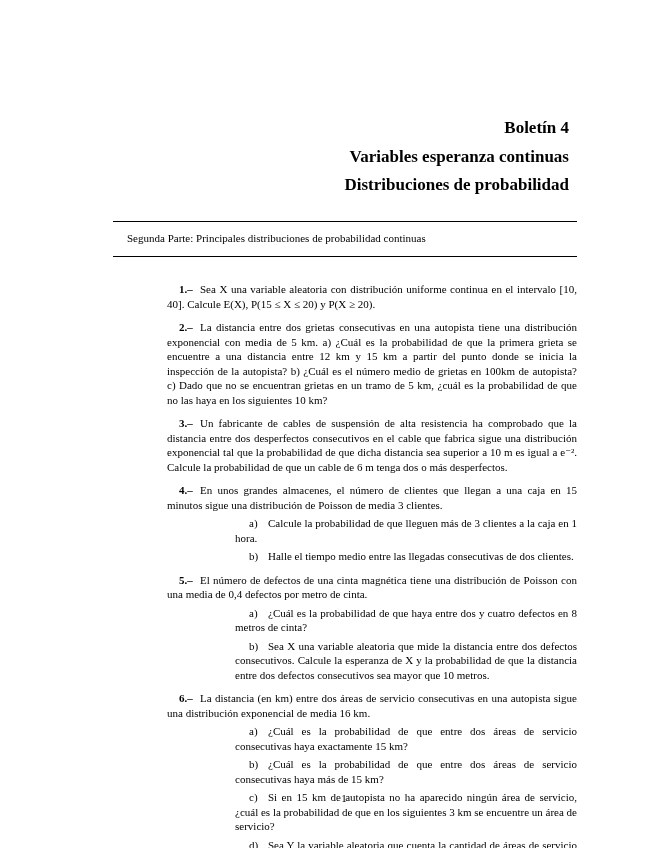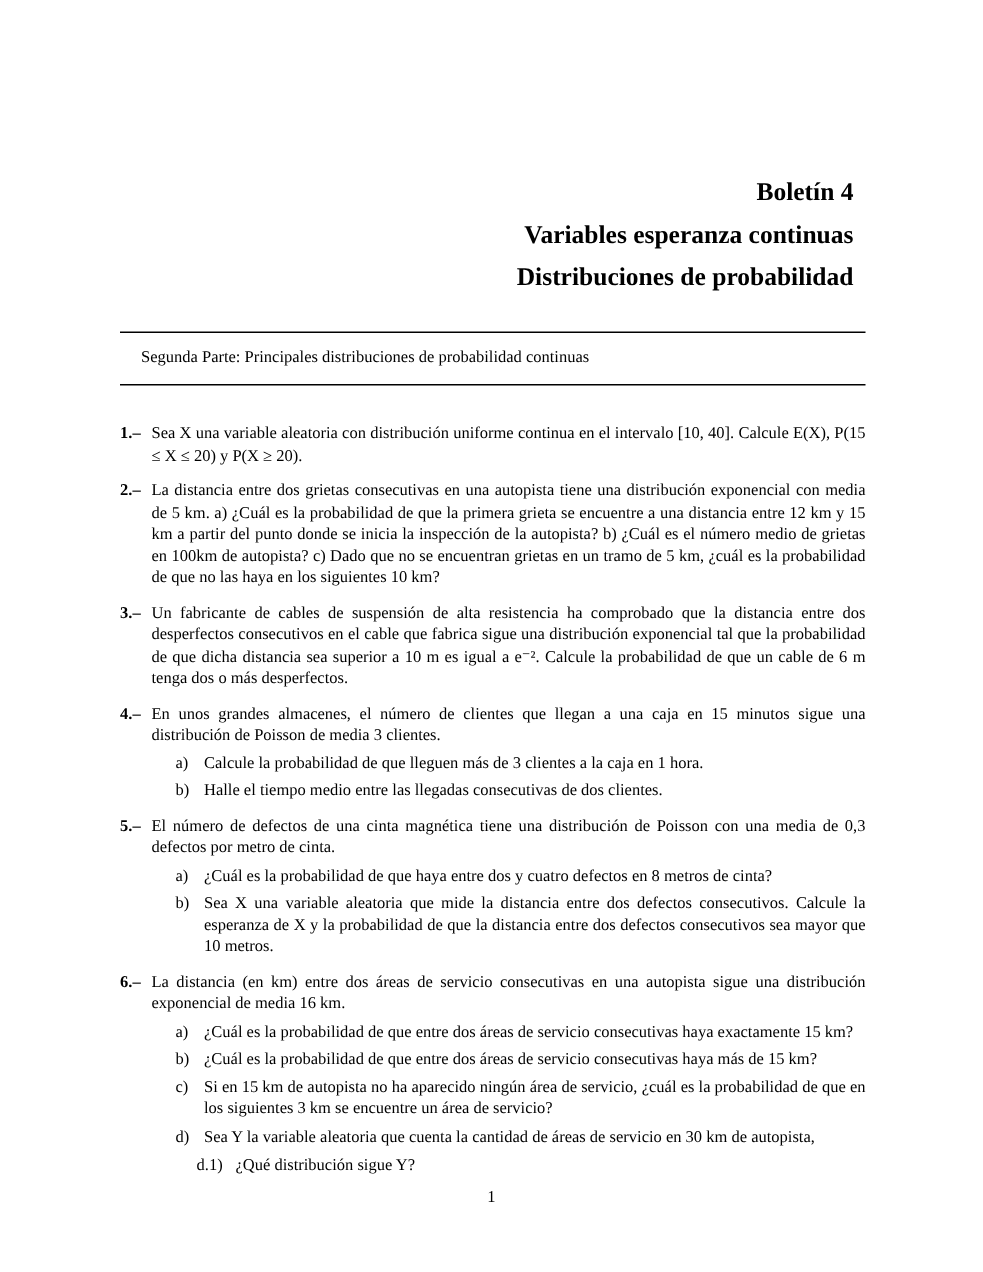--- a/index.html
+++ b/index.html
@@ -1,15 +1,15 @@
 <!DOCTYPE html>
 <html><head>
 <meta charset="utf-8">
 <style>
-  * { box-sizing: border-box; }
+  * { box-sizing: border-box; padding-left: 33px; }
   html, body { margin: 0; padding: 0; }
   body {
     width: 655px;
     height: 848px;
     background: #ffffff;
   }
   .page {
     position: relative;
     width: 655px;
     height: 848px;
@@ -134,21 +134,21 @@
           <div class="subitem">
             <span class="slabel">a)</span><span class="stext">Calcule la probabilidad de que lleguen más de 3 clientes a la caja en 1 hora.</span>
           </div>
           <div class="subitem">
             <span class="slabel">b)</span><span class="stext">Halle el tiempo medio entre las llegadas consecutivas de dos clientes.</span>
           </div>
         </div>
       </section>
 
       <section class="problem">
-        <span class="pnum">5.–</span><span class="ptext">El número de defectos de una cinta magnética tiene una distribución de Poisson con una media de 0,3 defectos por metro de cinta.</span>
+        <span class="pnum">5.–</span><span class="ptext">El número de defectos de una cinta magnética tiene una distribución de Poisson con una media de 0,4 defectos por metro de cinta.</span>
         <div class="subitems">
           <div class="subitem">
             <span class="slabel">a)</span><span class="stext">¿Cuál es la probabilidad de que haya entre dos y cuatro defectos en 8 metros de cinta?</span>
           </div>
           <div class="subitem">
             <span class="slabel">b)</span><span class="stext">Sea X una variable aleatoria que mide la distancia entre dos defectos consecutivos. Calcule la esperanza de X y la probabilidad de que la distancia entre dos defectos consecutivos sea mayor que 10 metros.</span>
           </div>
         </div>
       </section>
 

